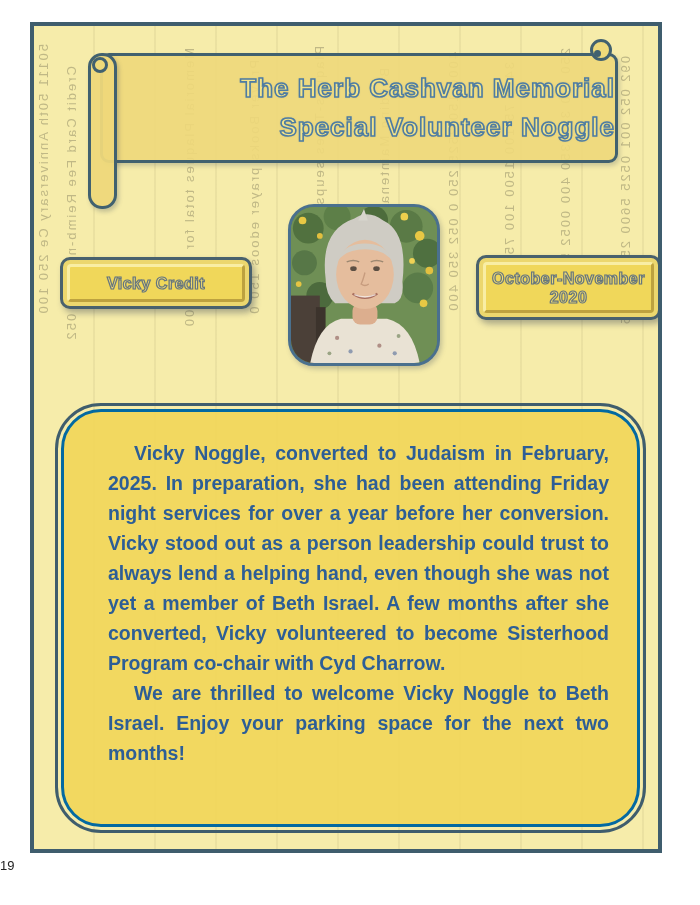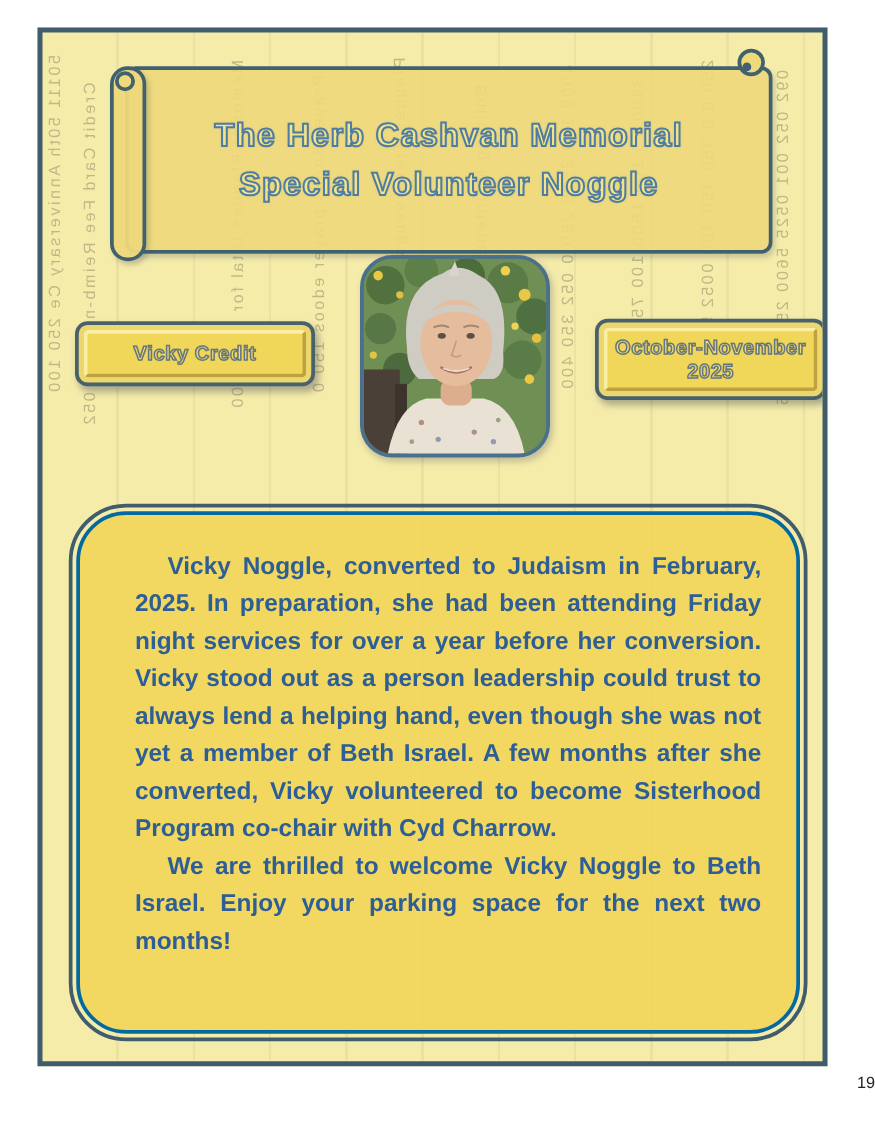--- a/index.html
+++ b/index.html
@@ -30,25 +30,25 @@
   .bleed-col:nth-child(4){ left:213px; top:34px; }
   .bleed-col:nth-child(5){ left:278px; top:20px; }
   .bleed-col:nth-child(6){ left:343px; top:42px; }
   .bleed-col:nth-child(7){ left:412px; top:26px; }
   .bleed-col:nth-child(8){ left:468px; top:36px; }
   .bleed-col:nth-child(9){ left:524px; top:22px; }
   .bleed-col:nth-child(10){ left:584px; top:30px; }
 
   
   .banner-rect {
-    position:absolute; left:66px; top:27px; width:518px; height:150px; z-index:2;
+    position:absolute; left:66px; top:27px; width:518px; height:110px; z-index:2;
     border:3px solid #41616f; border-radius:9px;
     background:rgba(238,216,122,0.90);
     box-shadow:2px 3px 4px rgba(80,90,100,0.25);
-    display:flex; flex-direction:column; align-items:center; justify-content:center;
+    display:flex; flex-direction:column; align-items:flex-end; justify-content:center;
   }
   .banner-title {
     font-weight:bold; font-size:26px; line-height:39px; letter-spacing:1px;
     color:#f4e489; -webkit-text-stroke:1.6px #4e7ca2;
     text-shadow:0 0 2px rgba(78,124,162,0.55);
     text-align:center;
   }
   .scroll-rod {
     position:absolute; left:54px; top:27px; width:29px; height:156px; z-index:3;
     border:3px solid #41616f; border-radius:14px;
@@ -112,21 +112,21 @@
   }
   .textbox-inner p {
     font-weight:bold; font-size:19.5px; line-height:30px;
     color:#2d5e96; text-align:justify; text-indent:26px;
   }
   .textbox-inner p + p { }
 
   
   .footer-num {
     position:absolute; left:0; top:858px; width:700px; z-index:2;
-    text-align:right; font-size:13px; color:#222222;
+    text-align:left; font-size:13px; color:#222222;
   }
 </style>
 </head>
 <body>
 
 <div class="page">
   <div class="sheet">
 
     <div class="bleed">
       <div class="bleed-col">50111 50th Anniversary Ce 250 100</div>
@@ -151,21 +151,21 @@
 
     <div class="badge badge-name">
       <div class="badge-face">
         <div class="badge-text">Vicky Credit</div>
       </div>
     </div>
 
     <div class="badge badge-period">
       <div class="badge-face">
         <div class="badge-text">October-November</div>
-        <div class="badge-text">2025</div>
+        <div class="badge-text">2020</div>
       </div>
     </div>
 
     <div class="photo-frame">
       <svg viewBox="0 0 152 162" preserveAspectRatio="none">
 
         <rect x="0" y="0" width="152" height="162" fill="#6f8f55"></rect>
         <circle cx="18" cy="22" r="16" fill="#51713f"></circle>
         <circle cx="48" cy="10" r="14" fill="#5d7f48"></circle>
         <circle cx="86" cy="14" r="15" fill="#4d6c3c"></circle>

